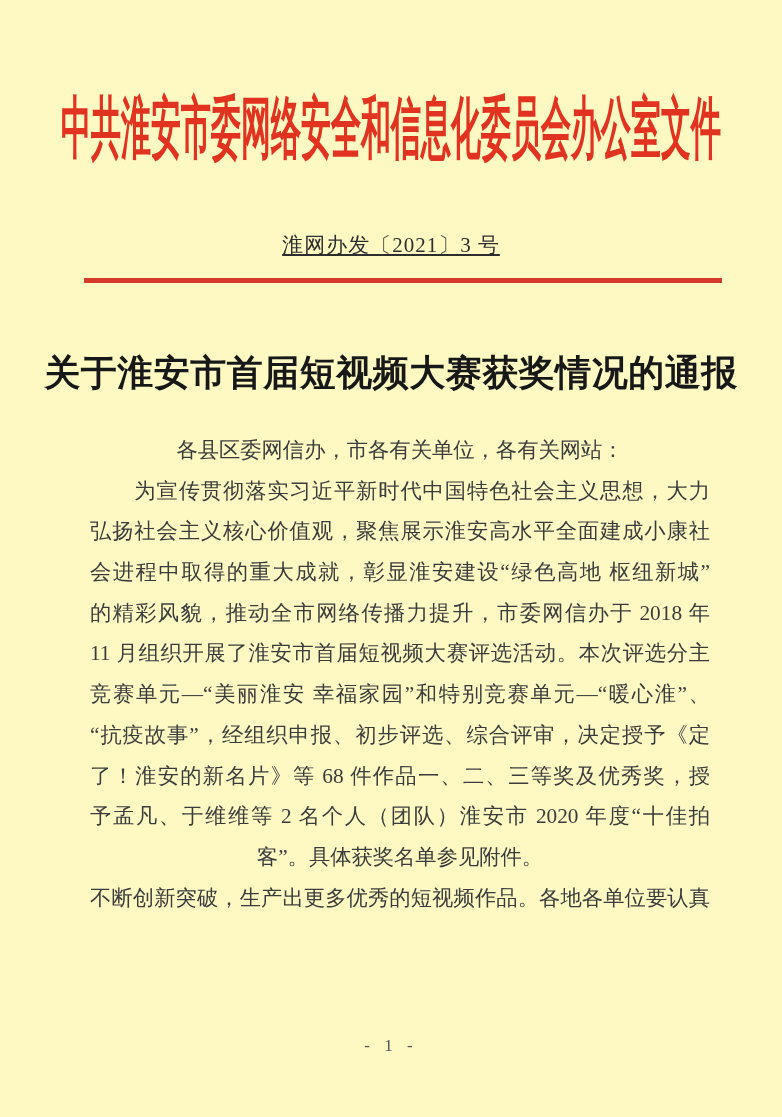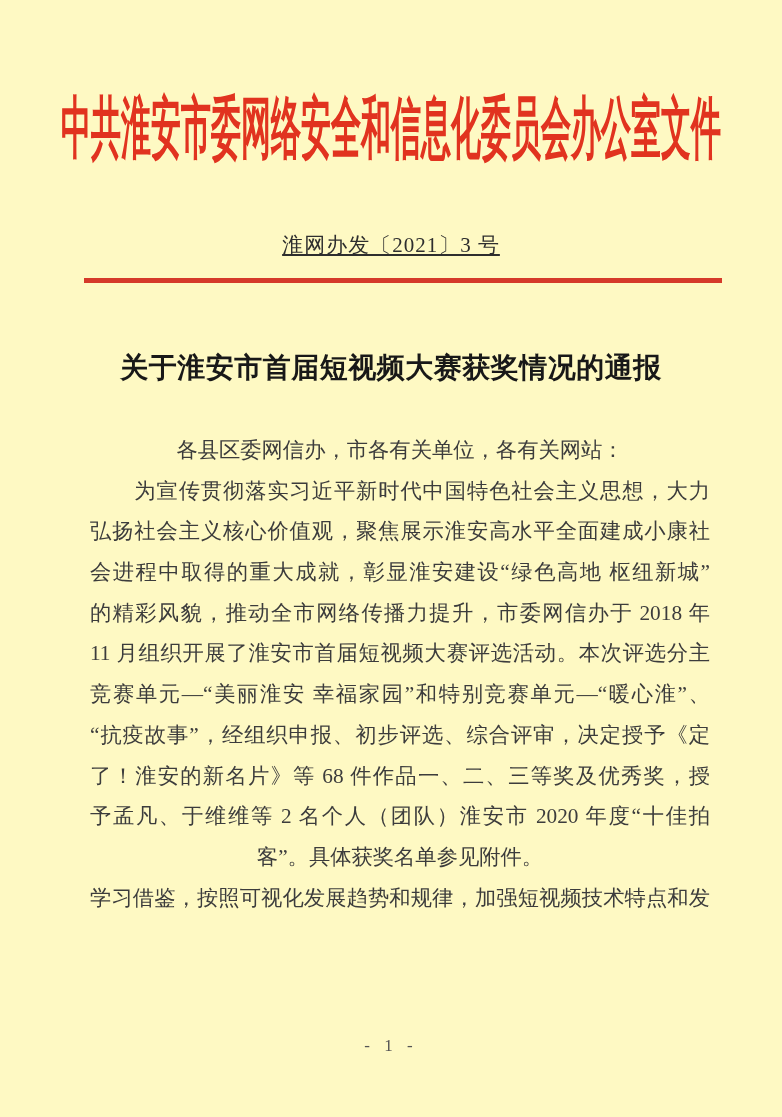--- a/index.html
+++ b/index.html
@@ -40,21 +40,21 @@
     left: 84px; top: 278px;
     width: 638px; height: 5px;
     background: #d53a2a;
   }
   .doc-title {
     position: absolute;
     top: 349px; left: 0;
     width: 782px;
     margin: 0;
     text-align: center;
-    font-size: 28px;
+    font-size: 36px;
     font-weight: bold;
     color: #181818;
     letter-spacing: 0.5px;
   }
   .body-text {
     position: absolute;
     left: 90px; top: 430px;
     width: 620px;
     font-size: 21.3px;
     color: #3c3c3c;
@@ -97,18 +97,18 @@
       <div class="body-line fill">　　为宣传贯彻落实习近平新时代中国特色社会主义思想，大力</div>
       <div class="body-line fill">弘扬社会主义核心价值观，聚焦展示淮安高水平全面建成小康社</div>
       <div class="body-line fill">会进程中取得的重大成就，彰显淮安建设“绿色高地 枢纽新城”</div>
       <div class="body-line fill">的精彩风貌，推动全市网络传播力提升，市委网信办于 2018 年</div>
       <div class="body-line fill">11 月组织开展了淮安市首届短视频大赛评选活动。本次评选分主</div>
       <div class="body-line fill">竞赛单元—“美丽淮安 幸福家园”和特别竞赛单元—“暖心淮”、</div>
       <div class="body-line fill">“抗疫故事”，经组织申报、初步评选、综合评审，决定授予《定</div>
       <div class="body-line fill">了！淮安的新名片》等 68 件作品一、二、三等奖及优秀奖，授</div>
       <div class="body-line fill">予孟凡、于维维等 2 名个人（团队）淮安市 2020 年度“十佳拍</div>
       <div class="body-line">客”。具体获奖名单参见附件。</div>
-      <div class="body-line fill">学习借鉴，按照可视化发展趋势和规律，加强短视频技术特点和发</div>
+      <div class="body-line fill">不断创新突破，生产出更多优秀的短视频作品。各地各单位要认真</div>
     </div>
 
   <div class="footer">- 1 -</div>
 
 </div>
 
 </body></html>

